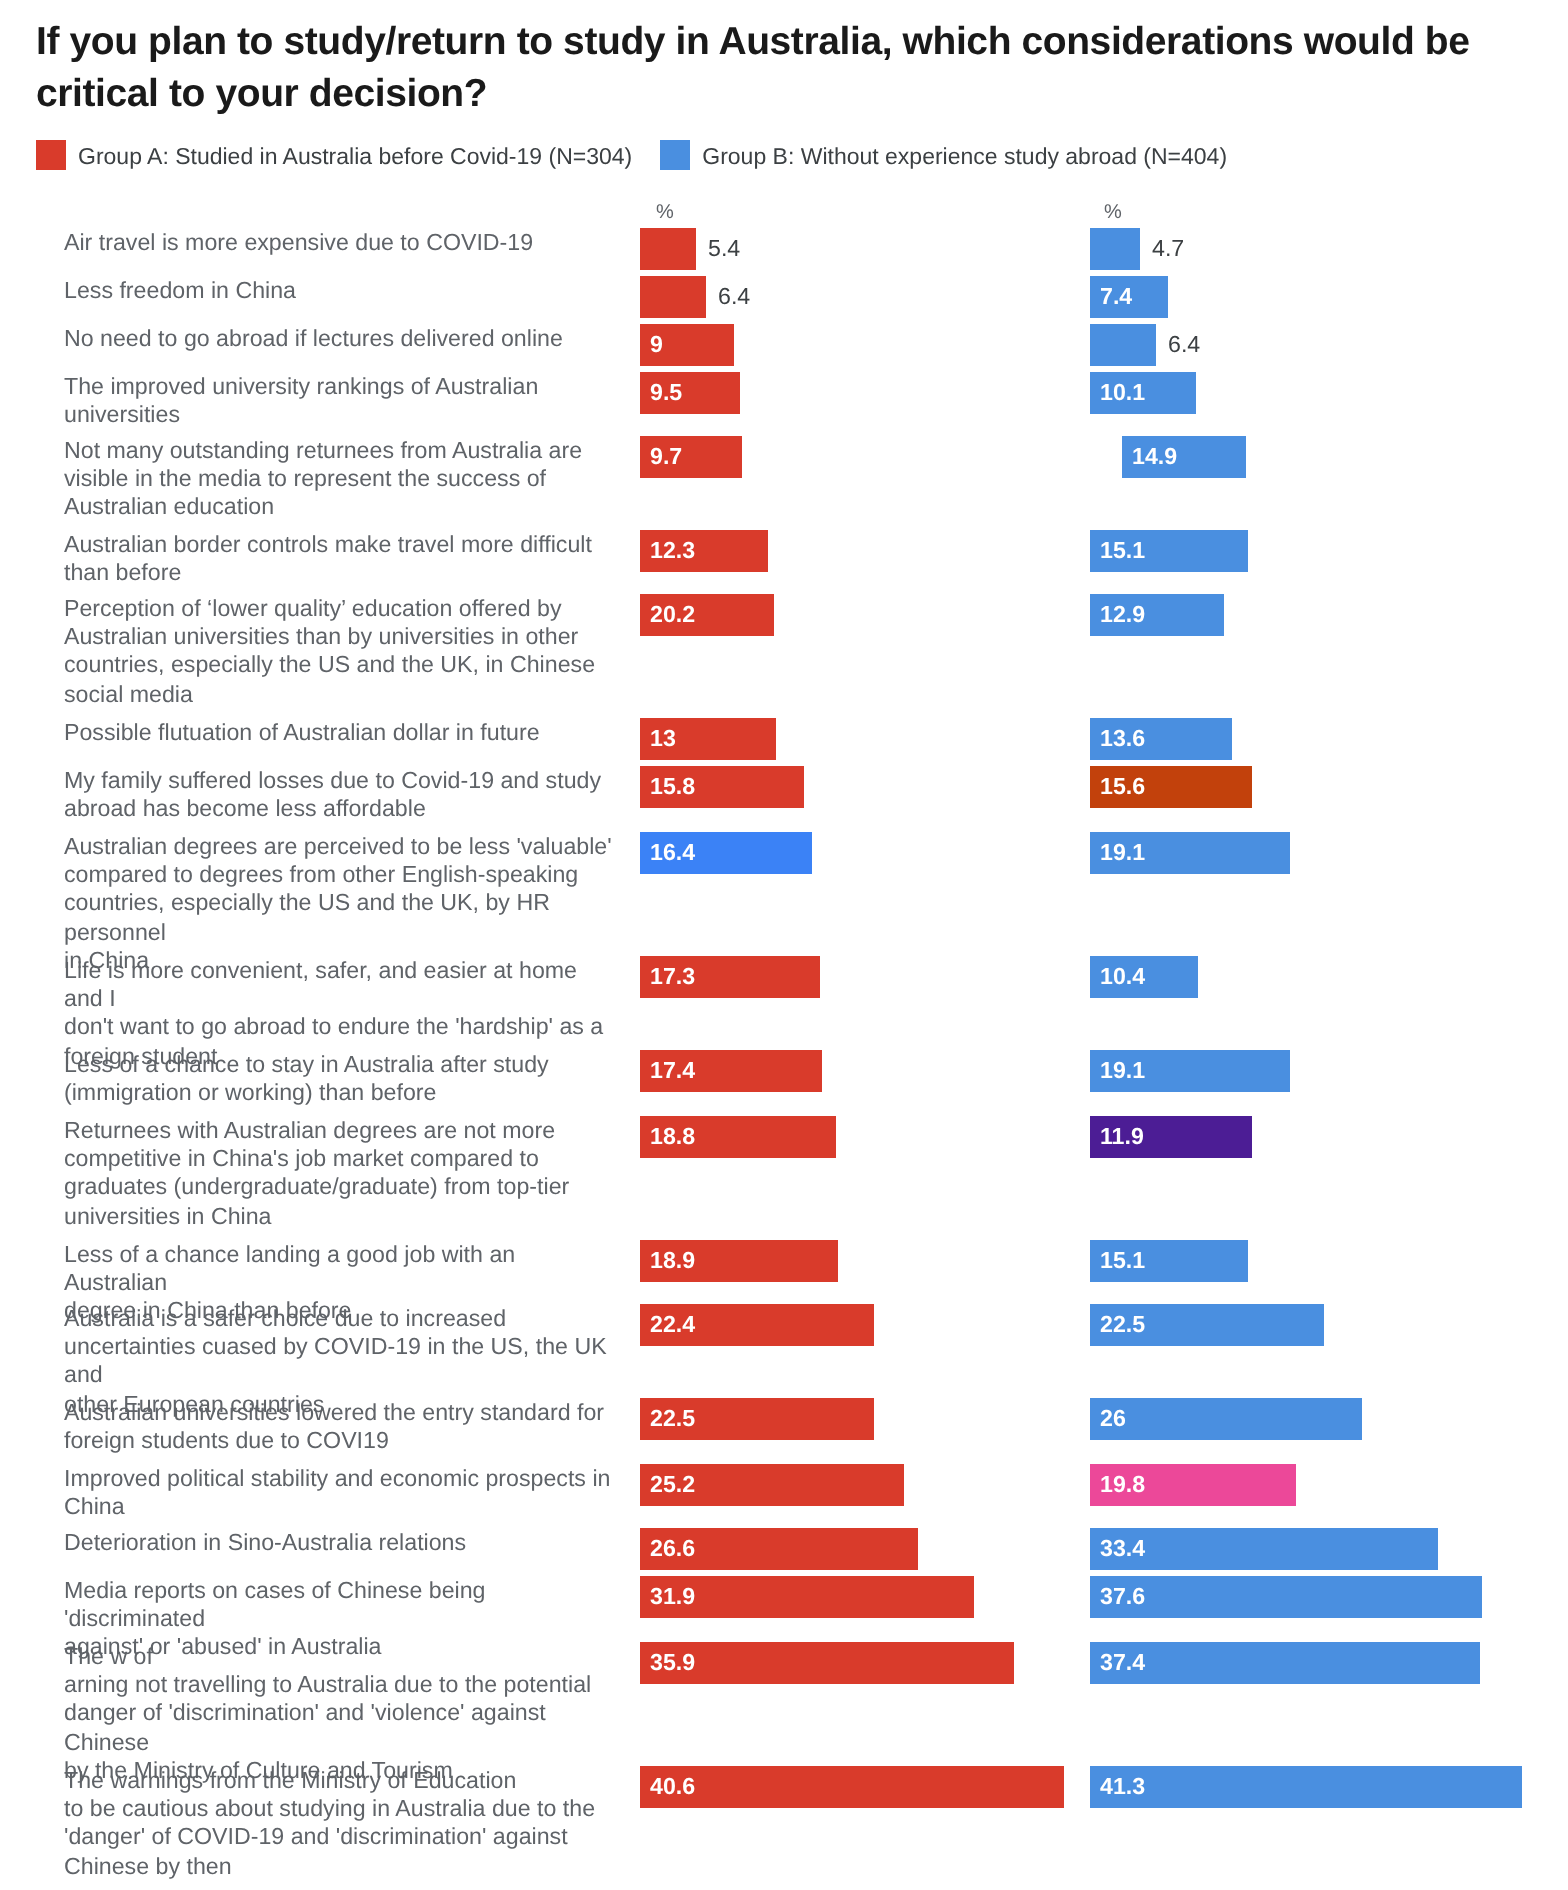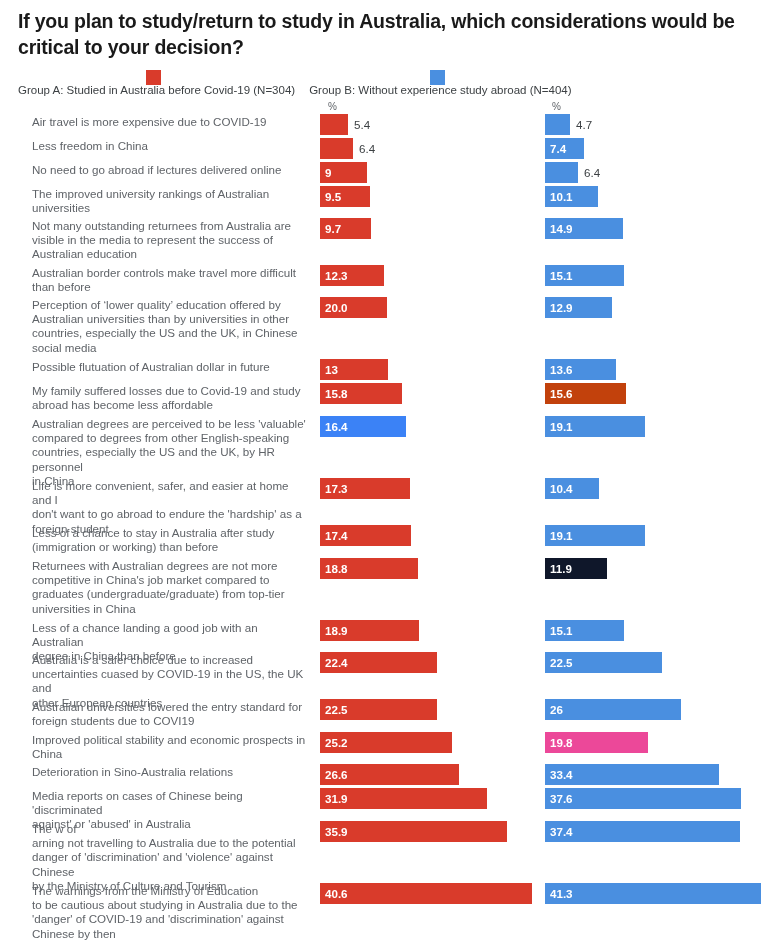--- a/index.html
+++ b/index.html
@@ -37,23 +37,22 @@
     top: 70px;
     display: flex;
     align-items: center;
     gap: 0px;
     font-size: 11.5px;
     color: #3c4043;
     white-space: nowrap;
   }
   .legend-item {
     display: flex;
-    align-items: center;
+    align-items: flex-end;
     margin-right: 14px;
-    flex-direction: column;
   }
   .legend-swatch {
     width: 15px;
     height: 15px;
     margin-right: 6px;
     flex: 0 0 auto;
   }
   .legend-label { line-height: 1; }
 
   
@@ -213,21 +212,21 @@
       </div>
       <div class="row" style="height: 45px;">
         <div class="row-label">Not many outstanding returnees from Australia are
 visible in the media to represent the success of
 Australian education</div>
         <div class="bars">
           <div class="bar-track series-a">
             <div class="bar" style="width: 51px; background: rgb(217, 59, 43);">9.7</div>
           </div>
           <div class="bar-track series-b">
-            <div class="bar" style="width: 78px; background: rgb(74, 143, 224);">14.9</div>
+            <div class="bar" style="width: 62px; background: rgb(74, 143, 224); margin-left: 16px;">14.9</div>
           </div>
         </div>
       </div>
       <div class="row" style="height: 30px;">
         <div class="row-label">Australian border controls make travel more difficult
 than before</div>
         <div class="bars">
           <div class="bar-track series-a">
             <div class="bar" style="width: 64px; background: rgb(217, 59, 43);">12.3</div>
           </div>
@@ -236,21 +235,21 @@
           </div>
         </div>
       </div>
       <div class="row" style="height: 60px;">
         <div class="row-label">Perception of ‘lower quality’ education offered by
 Australian universities than by universities in other
 countries, especially the US and the UK, in Chinese
 social media</div>
         <div class="bars">
           <div class="bar-track series-a">
-            <div class="bar" style="width: 67px; background: rgb(217, 59, 43);">20.0</div>
+            <div class="bar" style="width: 67px; background: rgb(217, 59, 43);">20.2</div>
           </div>
           <div class="bar-track series-b">
             <div class="bar" style="width: 67px; background: rgb(74, 143, 224);">12.9</div>
           </div>
         </div>
       </div>
       <div class="row" style="height: 22px;">
         <div class="row-label">Possible flutuation of Australian dollar in future</div>
         <div class="bars">
           <div class="bar-track series-a">
@@ -315,21 +314,21 @@
       <div class="row" style="height: 60px;">
         <div class="row-label">Returnees with Australian degrees are not more
 competitive in China's job market compared to
 graduates (undergraduate/graduate) from top-tier
 universities in China</div>
         <div class="bars">
           <div class="bar-track series-a">
             <div class="bar" style="width: 98px; background: rgb(217, 59, 43);">18.8</div>
           </div>
           <div class="bar-track series-b">
-            <div class="bar" style="width: 62px; background: #0f172a;">11.9</div>
+            <div class="bar" style="width: 81px; background: #4c1d95;">11.9</div>
           </div>
         </div>
       </div>
       <div class="row" style="height: 30px;">
         <div class="row-label">Less of a chance  landing a good job with an Australian
 degree in China than before</div>
         <div class="bars">
           <div class="bar-track series-a">
             <div class="bar" style="width: 99px; background: rgb(217, 59, 43);">18.9</div>
           </div>

